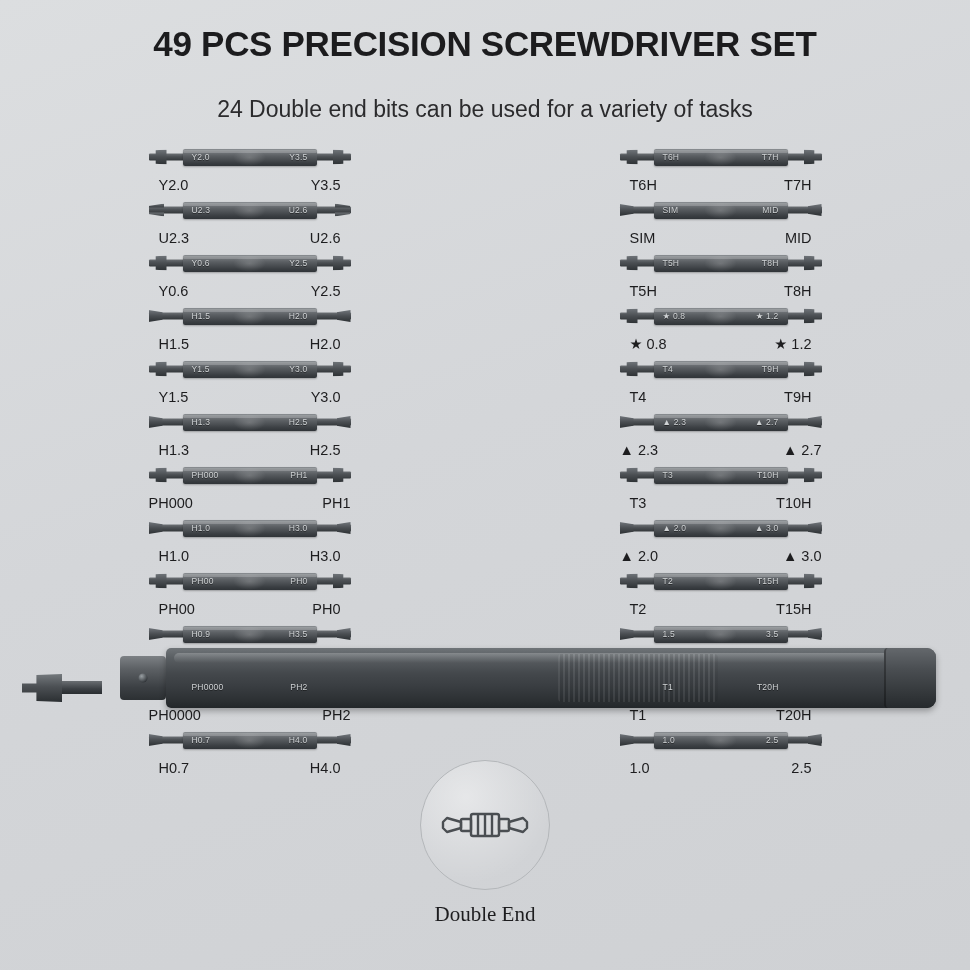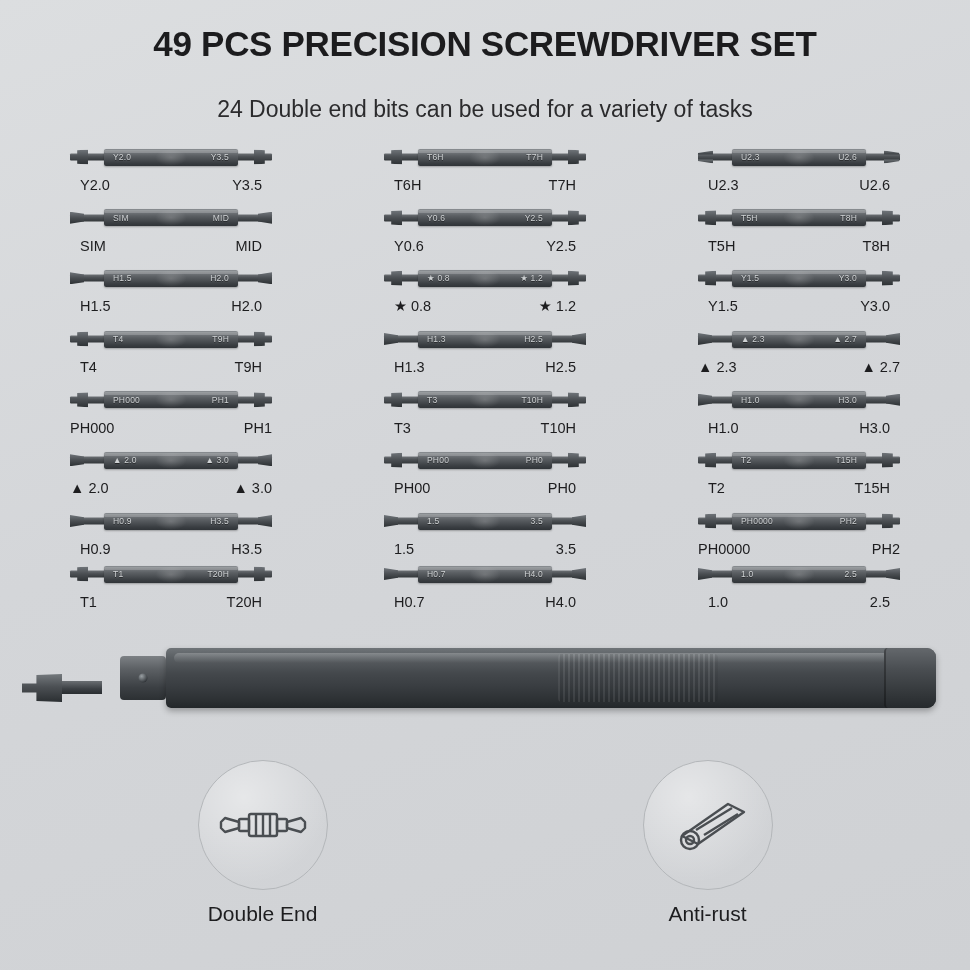--- a/index.html
+++ b/index.html
@@ -35,21 +35,21 @@
     white-space: nowrap;
     margin-top: 16px;
   }
 
   
   .grid {
     position: absolute;
     top: 140px; left: 14px;
     width: 942px; height: 470px;
     display: grid;
-    grid-template-columns: repeat(3, 1fr);
+    grid-template-columns: repeat(2, 1fr);
     grid-template-rows: repeat(6, 1fr);
   }
   .cell {
     position: relative;
     display: flex;
     flex-direction: column;
     align-items: center;
     justify-content: flex-start;
   }
   .bit-wrap {
@@ -245,20 +245,21 @@
 
   
   .features {
     position: absolute;
     left: 0; top: 760px;
     width: 970px; height: 200px;
     display: flex;
     justify-content: space-around;
     align-items: flex-start;
     padding: 0 40px;
+    font-family: Liberation Serif, serif;
   }
   .feature {
     width: 190px;
     display: flex;
     flex-direction: column;
     align-items: center;
   }
   .circle {
     width: 130px; height: 130px;
     border-radius: 50%;
@@ -865,31 +866,17 @@
             <rect x="62" y="27" width="10" height="12" rx="1.5"></rect>
             <path d="M24 30 L10 26 L6 30 L6 36 L10 40 L24 36 Z"></path>
             <path d="M72 30 L86 26 L90 30 L90 36 L86 40 L72 36 Z"></path>
           </g>
         </svg>
       </div>
       <div class="feature-label">Double End</div>
     </div>
 
 
-    <div class="feature">
-      <div class="circle">
-        <svg width="96" height="70" viewBox="0 0 96 70">
-          <g fill="none" stroke="#4a4e52" stroke-width="2.4" stroke-linejoin="round">
-            <path d="M22 46 L68 14 L84 22 L38 54 Z"></path>
-            <ellipse cx="30" cy="50" rx="9" ry="9"></ellipse>
-            <circle cx="30" cy="50" r="4"></circle>
-            <line x1="36" y1="40" x2="72" y2="18"></line>
-            <line x1="44" y1="45" x2="78" y2="24"></line>
-          </g>
-        </svg>
-      </div>
-      <div class="feature-label">Anti-rust</div>
-    </div>
 
 
   </div>
 
 </div>
 
 </body></html>

